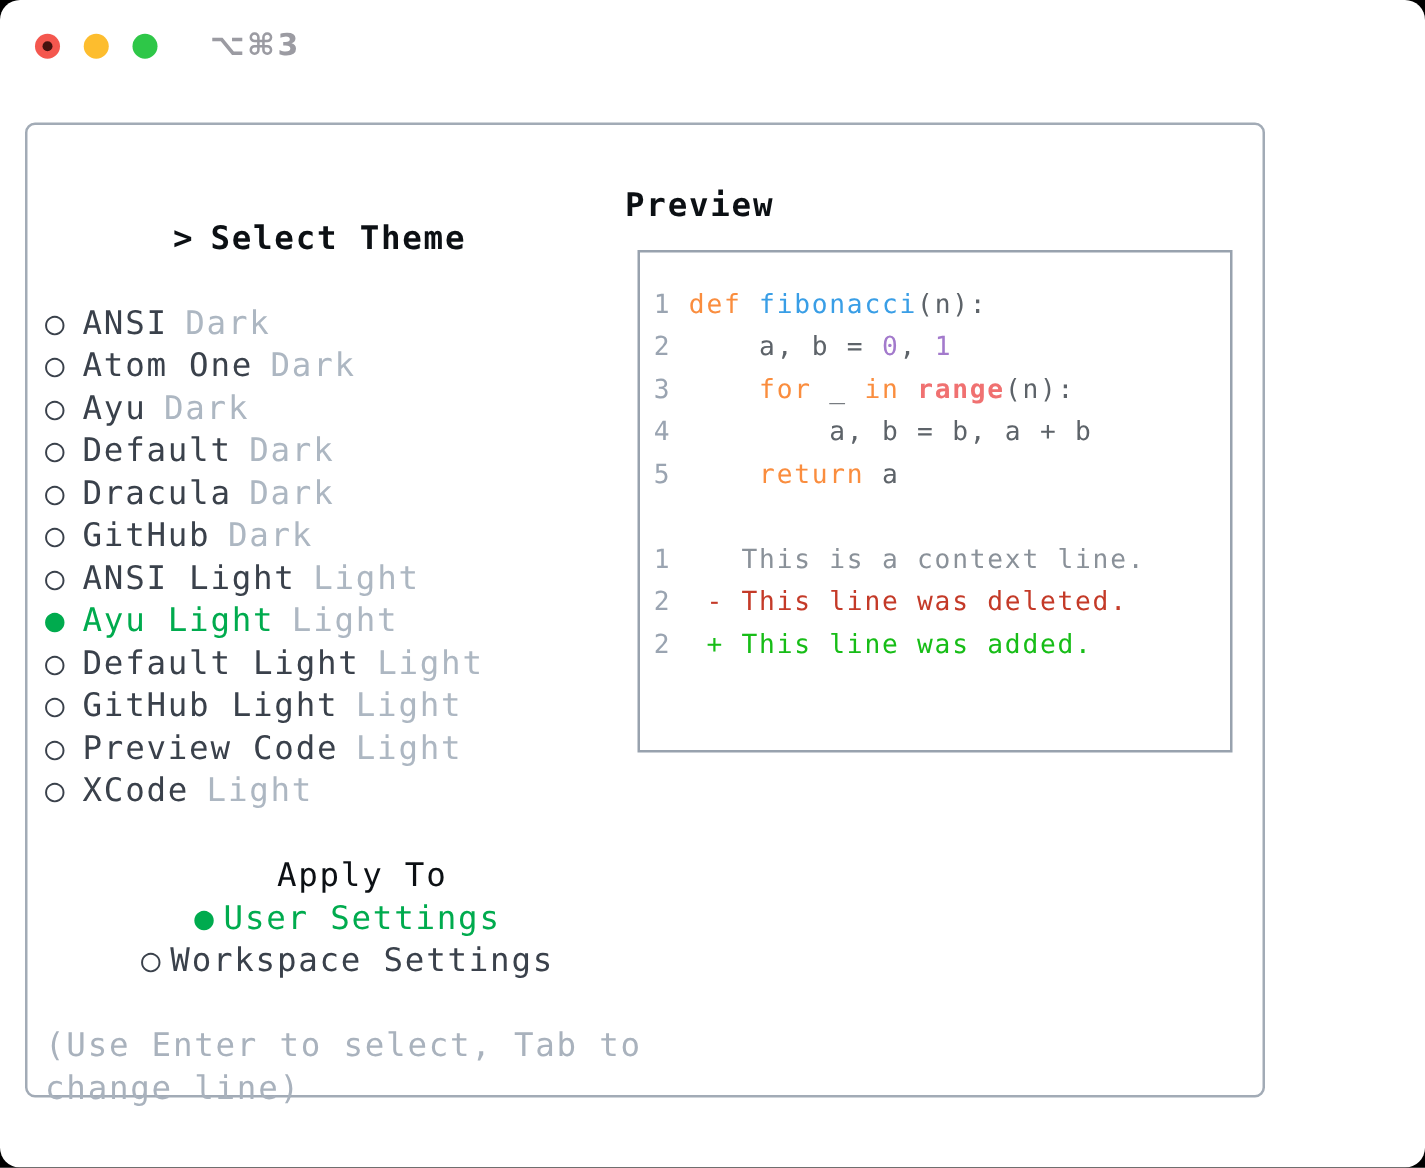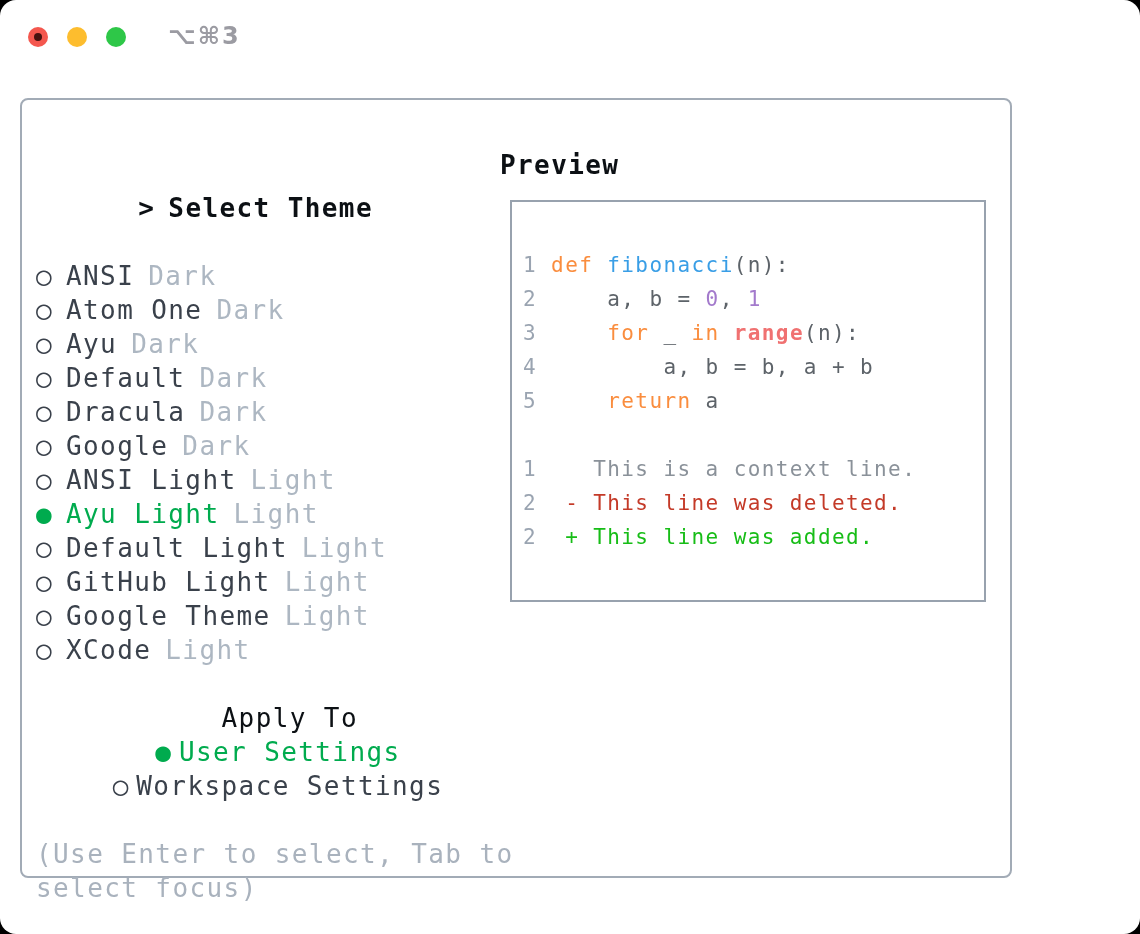--- a/index.html
+++ b/index.html
@@ -16,34 +16,34 @@
   .wtitle{position:absolute;left:168px;top:22px;font-family:"DejaVu Sans",sans-serif;font-weight:bold;font-size:24px;letter-spacing:2px;color:var(--c-title);}
 
   
   .panel{position:absolute;left:20px;top:98px;width:992px;height:780px;border:2px solid var(--c-panel_border);border-radius:8px;background:#fff;box-sizing:border-box;}
 
   .row{line-height:34px;font-size:26px;letter-spacing:1.4px;white-space:pre;color:var(--c-item);}
   .marker{display:inline-block;width:30px;color:var(--c-item);}
   .header .htext{font-weight:bold;color:var(--c-header);}
   .header .marker{font-weight:bold;color:var(--c-header);}
 
-  .leftcol{position:absolute;left:36px;top:157px;}
+  .leftcol{position:absolute;left:36px;top:140px;}
   .item .name{color:var(--c-item);}
   .item.selected .name{color:var(--c-sel_green);}
   .item.selected .marker{color:var(--c-sel_green);}
   .item .variant{color:var(--c-variant);margin-left:14px;}
 
   .apply-block{margin-top:34px;text-align:center;}
   .apply-header{padding-left:30px;color:var(--c-header);}
   .hint-block{margin-top:34px;}
   .hint-line{color:var(--c-hint);}
 
   
   .preview-header{position:absolute;left:500px;top:148px;font-weight:bold;color:var(--c-header);}
-  .pbox{position:absolute;left:510px;top:200px;width:476px;height:402px;border:2px solid var(--c-box_border);box-sizing:border-box;background:#fff;padding:46px 8px 0 11px;overflow:hidden;}
+  .pbox{position:absolute;left:510px;top:200px;width:476px;height:402px;border:2px solid var(--c-box_border);box-sizing:border-box;background:#fff;padding:24px 8px 0 11px;overflow:hidden;}
   .cline{line-height:34px;font-size:21px;letter-spacing:1.4px;white-space:pre;min-height:34px;}
   .tk-gutter{color:var(--c-gutter);}
   .tk-kw{color:var(--c-kw);}
   .tk-fn{color:var(--c-fn);}
   .tk-fg{color:var(--c-fg);}
   .tk-num{color:var(--c-num);}
   .tk-sp{color:var(--c-sp);font-weight:bold;}
   .tk-ctx{color:var(--c-ctx);}
   .tk-del{color:var(--c-del);}
   .tk-add{color:var(--c-add);margin-top:11px;}
@@ -68,40 +68,40 @@
     <div class="row header">
       <span class="marker">&gt;</span><span class="htext">Select Theme</span>
     </div>
 
     <div id="theme-items">
         <div class="row item"><span class="marker">○</span><span class="name">ANSI</span><span class="variant">Dark</span></div>
         <div class="row item"><span class="marker">○</span><span class="name">Atom One</span><span class="variant">Dark</span></div>
         <div class="row item"><span class="marker">○</span><span class="name">Ayu</span><span class="variant">Dark</span></div>
         <div class="row item"><span class="marker">○</span><span class="name">Default</span><span class="variant">Dark</span></div>
         <div class="row item"><span class="marker">○</span><span class="name">Dracula</span><span class="variant">Dark</span></div>
-        <div class="row item"><span class="marker">○</span><span class="name">Google</span><span class="variant">Dark</span></div>
+        <div class="row item"><span class="marker">○</span><span class="name">GitHub</span><span class="variant">Dark</span></div>
         <div class="row item"><span class="marker">○</span><span class="name">ANSI Light</span><span class="variant">Light</span></div>
         <div class="row item selected"><span class="marker">●</span><span class="name">Ayu Light</span><span class="variant">Light</span></div>
         <div class="row item"><span class="marker">○</span><span class="name">Default Light</span><span class="variant">Light</span></div>
         <div class="row item"><span class="marker">○</span><span class="name">GitHub Light</span><span class="variant">Light</span></div>
-        <div class="row item"><span class="marker">○</span><span class="name">Google Theme</span><span class="variant">Light</span></div>
+        <div class="row item"><span class="marker">○</span><span class="name">Preview Code</span><span class="variant">Light</span></div>
         <div class="row item"><span class="marker">○</span><span class="name">XCode</span><span class="variant">Light</span></div>
       </div>
 
     <div class="apply-block">
       <div class="row apply-header">Apply To</div>
       <div id="apply-items">
           <div class="row item selected"><span class="marker">●</span><span class="name">User Settings</span></div>
           <div class="row item"><span class="marker">○</span><span class="name">Workspace Settings</span></div>
         </div>
     </div>
 
     <div class="hint-block" id="hint-lines">
         <div class="row hint-line">(Use Enter to select, Tab to</div>
-        <div class="row hint-line">select focus)</div>
+        <div class="row hint-line">change line)</div>
       </div>
   </div>
 
   <div class="row preview-header">Preview</div>
 
   <div class="pbox">
     <div id="code-lines">
         <div class="cline"><span class="tk-gutter">1 </span><span class="tk-kw">def </span><span class="tk-fn">fibonacci</span><span class="tk-fg">(n):</span></div>
         <div class="cline"><span class="tk-gutter">2 </span><span class="tk-fg">    a, b = </span><span class="tk-num">0</span><span class="tk-fg">, </span><span class="tk-num">1</span></div>
         <div class="cline"><span class="tk-gutter">3 </span><span class="tk-fg">    </span><span class="tk-kw">for</span><span class="tk-fg"> _ </span><span class="tk-kw">in</span><span class="tk-fg"> </span><span class="tk-sp">range</span><span class="tk-fg">(n):</span></div>

